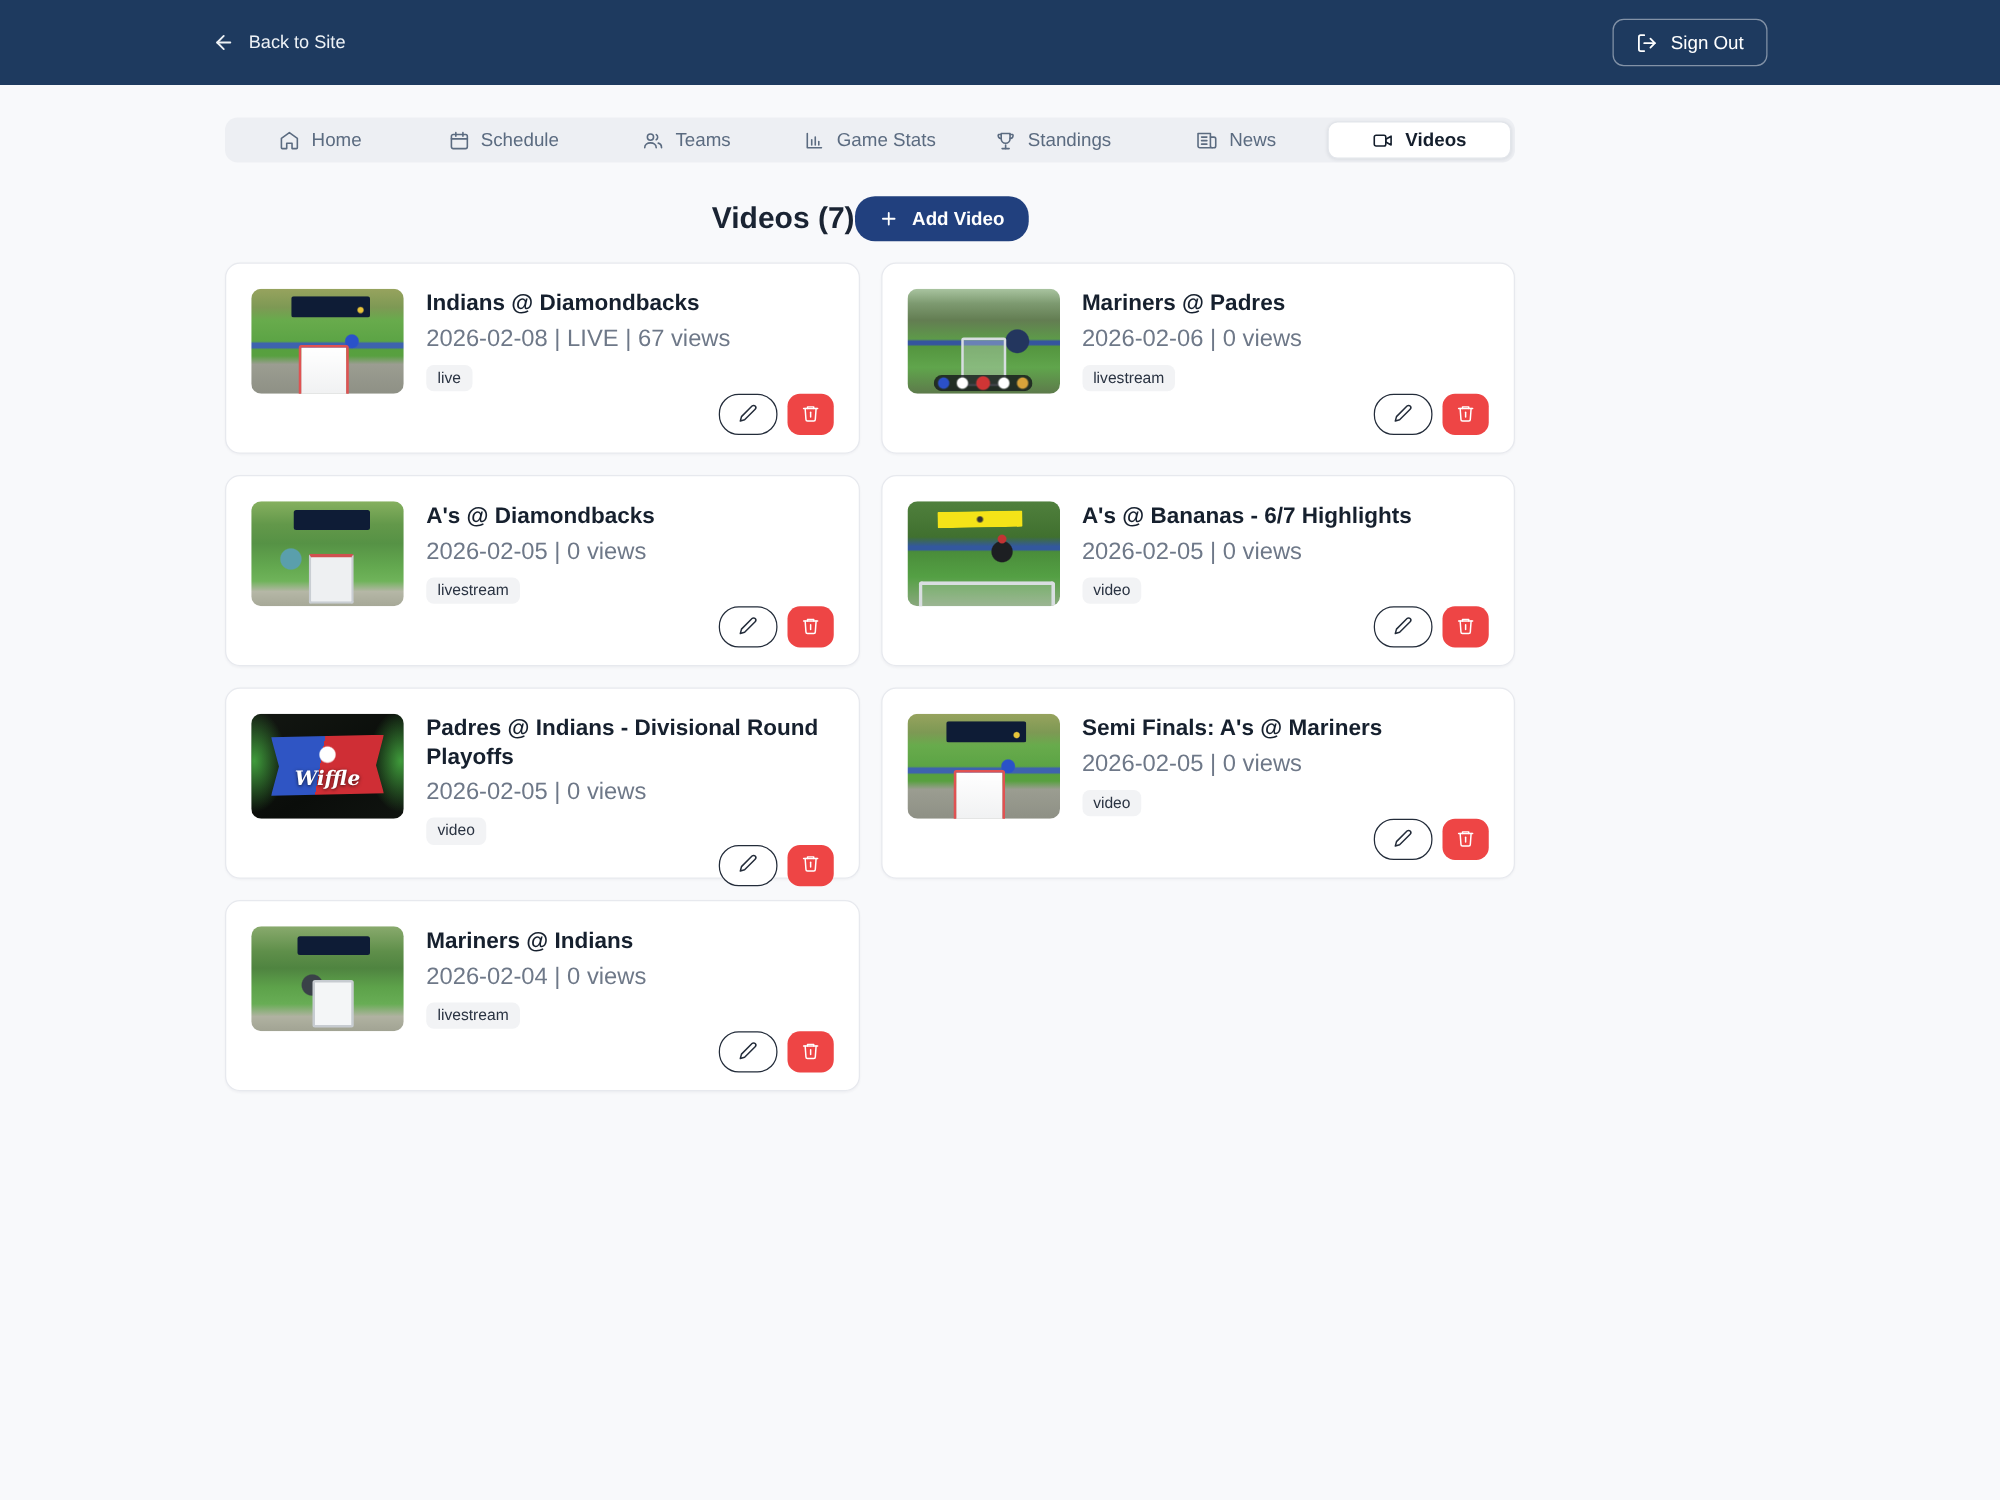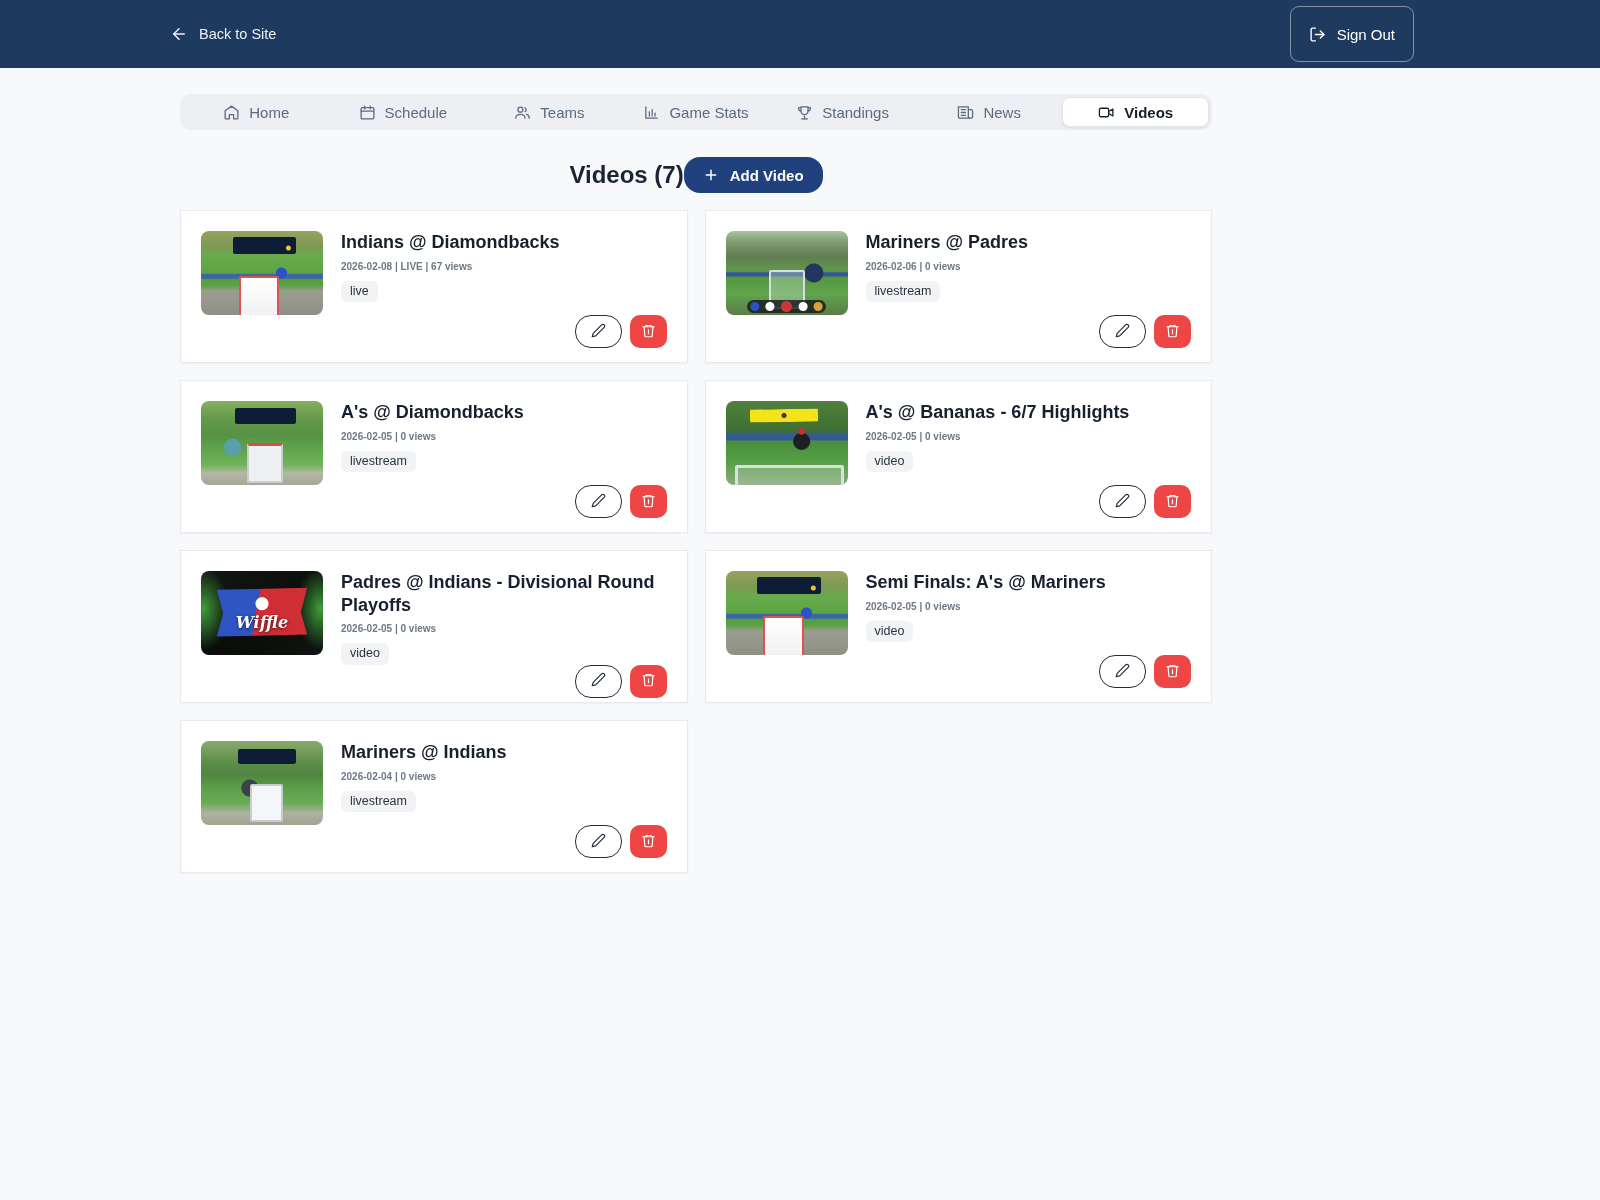--- a/index.html
+++ b/index.html
@@ -12,21 +12,21 @@
   
   .header {
     height:68px; background:#1e3a5f; color:#fff;
     display:flex; align-items:center; padding:0 186px 0 170px;
   }
   .back-link { display:flex; align-items:center; gap:11px; font-size:14.5px; color:#eef2f6; cursor:pointer; }
   .app-title { font-size:25px; font-weight:bold; margin-left:33px; letter-spacing:.3px; }
   .signout-btn {
     margin-left:auto; display:flex; align-items:center; gap:11px;
     background:transparent; border:1px solid rgba(255,255,255,.45); color:#fff;
-    border-radius:9px; padding:0 18px; height:56px; font-size:15px;
+    border-radius:9px; padding:0 18px; height:38px; font-size:15px;
     font-family:"Liberation Sans", sans-serif; cursor:pointer;
   }
   
   .container { width:1032px; margin-left:180px; }
   
   .tabs {
     margin-top:26px; background:#edeff3; border-radius:10px;
     display:flex; padding:3px; height:36px;
   }
   .tab {
@@ -43,28 +43,28 @@
   .heading-row { margin-top:27px; display:flex; align-items:center; justify-content:center; }
   .page-title { font-size:24px; font-weight:bold; color:#1a2433; }
   .add-btn {
     background:#21407e; color:#fff; border:none; border-radius:16px;
     height:36px; padding:0 19px; font-size:15px; font-weight:bold;
     display:flex; align-items:center; gap:11px; font-family:"Liberation Sans", sans-serif; cursor:pointer;
   }
   
   .grid { margin-top:17px; display:grid; grid-template-columns:1fr 1fr; gap:17px; }
   .card {
-    background:#fff; border:1px solid #e7e9ee; border-radius:0;
+    background:#fff; border:1px solid #e7e9ee; border-radius:12px;
     padding:20px 20px 14px; height:153px; display:flex; flex-direction:column;
     box-shadow:0 1px 2px rgba(16,24,40,.04);
   }
   .card-top { display:flex; gap:18px; }
   .info { display:flex; flex-direction:column; align-items:flex-start; }
   .video-title { font-size:18px; font-weight:bold; color:#16202e; line-height:1.25; }
-  .video-meta { font-size:10px; color:#6e7888; margin-top:7px;font-weight:bold; }
+  .video-meta { font-size:19px; color:#6e7888; margin-top:7px; }
   .badge {
     margin-top:9px; background:#f2f3f5; color:#2a3342;
     font-size:12.5px; padding:4px 9px; border-radius:6px; line-height:1.1;
   }
   .actions { margin-top:auto; display:flex; justify-content:flex-end; align-items:center; gap:8px; }
   .edit-btn {
     width:47px; height:33px; border-radius:16px; background:#fff;
     border:1.5px solid #232c3a; color:#232c3a;
     display:flex; align-items:center; justify-content:center; cursor:pointer;
   }

